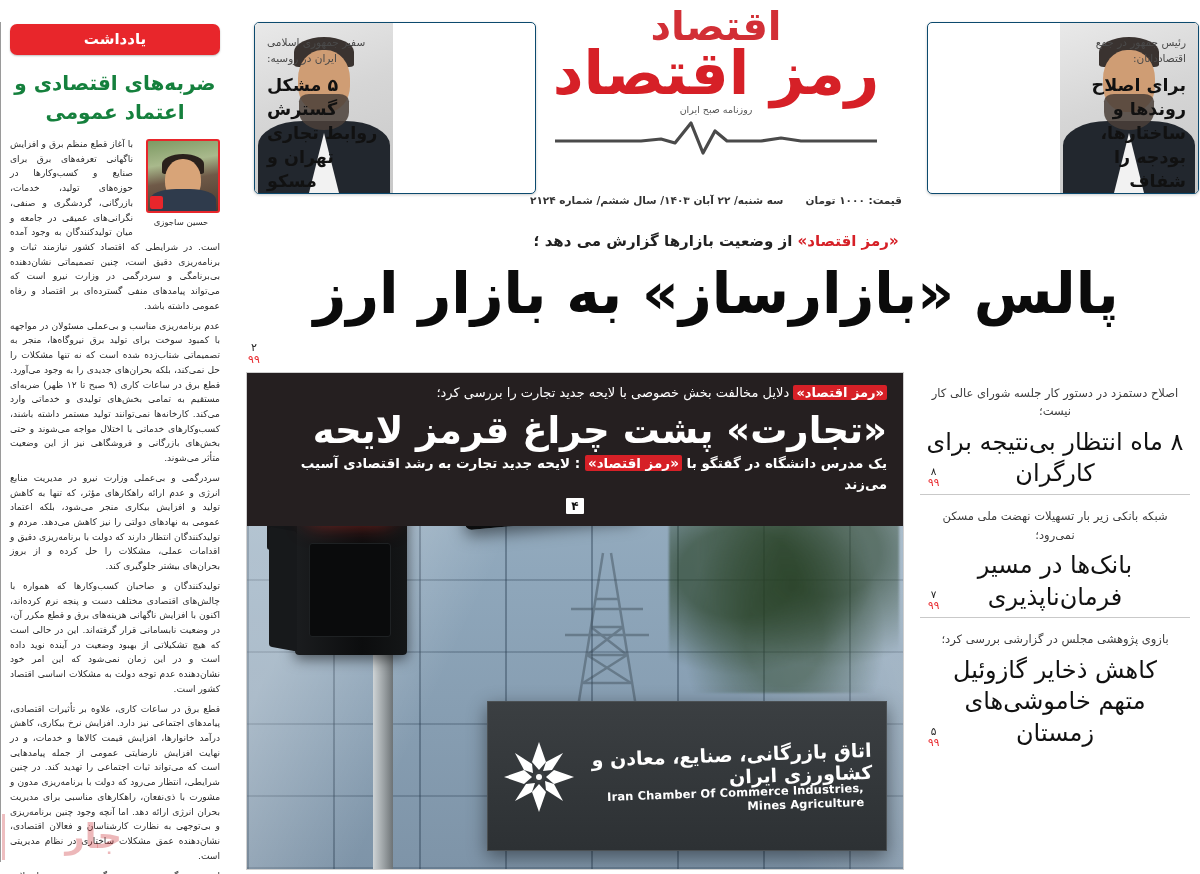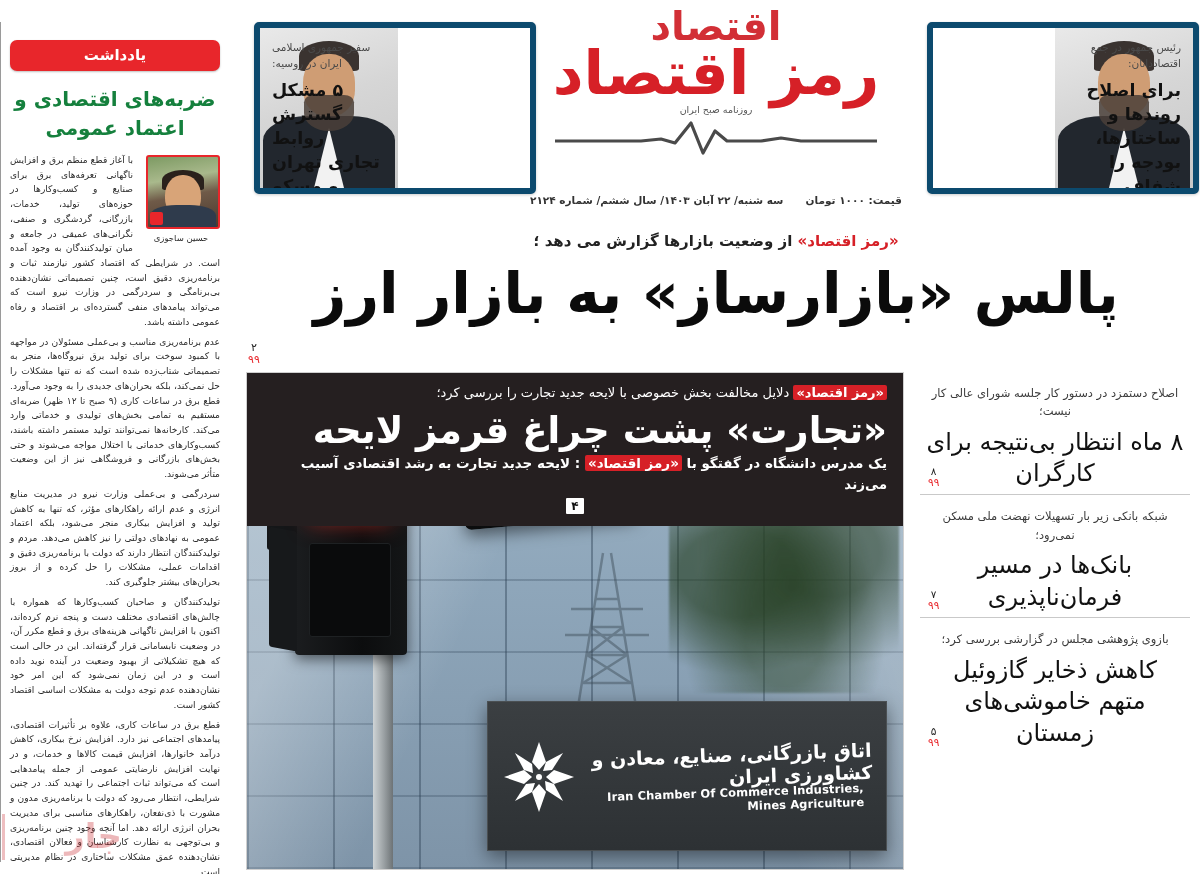--- a/index.html
+++ b/index.html
@@ -7,21 +7,21 @@
     width: 1200px; height: 874px;
     background: #ffffff;
     font-family: "DejaVu Sans", "Liberation Sans", sans-serif;
     overflow: hidden;
   }
   .page { position: relative; width: 1200px; height: 874px; background: #fff; }
 
   
   .opinion-col {
     position: absolute; left: 0; top: 0; width: 228px; height: 874px;
-    padding: 40px 8px 0 10px; border-left: 0;
+    padding: 24px 8px 0 10px; border-left: 0;
   }
   .opinion-col::after {
     content: ""; position: absolute; left: 0; top: 22px;
     width: 1px; height: 840px; background: #9a9a9a;
   }
   .note-banner {
     background: #e8262b; color: #fff; text-align: center;
     font-weight: bold; font-size: 15px; letter-spacing: .5px;
     padding: 6px 0 7px; border-radius: 7px;
     box-shadow: 0 1px 2px rgba(0,0,0,.25);
@@ -73,21 +73,21 @@
     position: absolute; left: 2px; bottom: 14px; width: 116px; height: 46px;
     border-left: 3px solid rgba(200,40,45,.30);
   }
 
   
   .top-strip {
     position: absolute; left: 232px; top: 0; width: 968px; height: 218px;
   }
   .teaser {
     position: absolute; top: 22px; height: 172px;
-    background: #fff; border: 6px solid #0c4a6e; border-radius: 5px;
+    background: #fff; border: 1px solid #0c4a6e; border-radius: 5px;
     box-shadow: 0 1px 3px rgba(0,0,0,.2); overflow: hidden;
   }
   .teaser.left  { left: 22px;  width: 282px; }
   .teaser.right { right: 1px;  width: 272px; }
   .teaser .photo {
     position: absolute; top: 0; bottom: 0; width: 138px;
     background: linear-gradient(160deg,#e9e9e9 0%,#d6d6d6 45%,#c8c8c8 100%);
     overflow: hidden;
   }
   .teaser.left .photo  { left: 0; }

